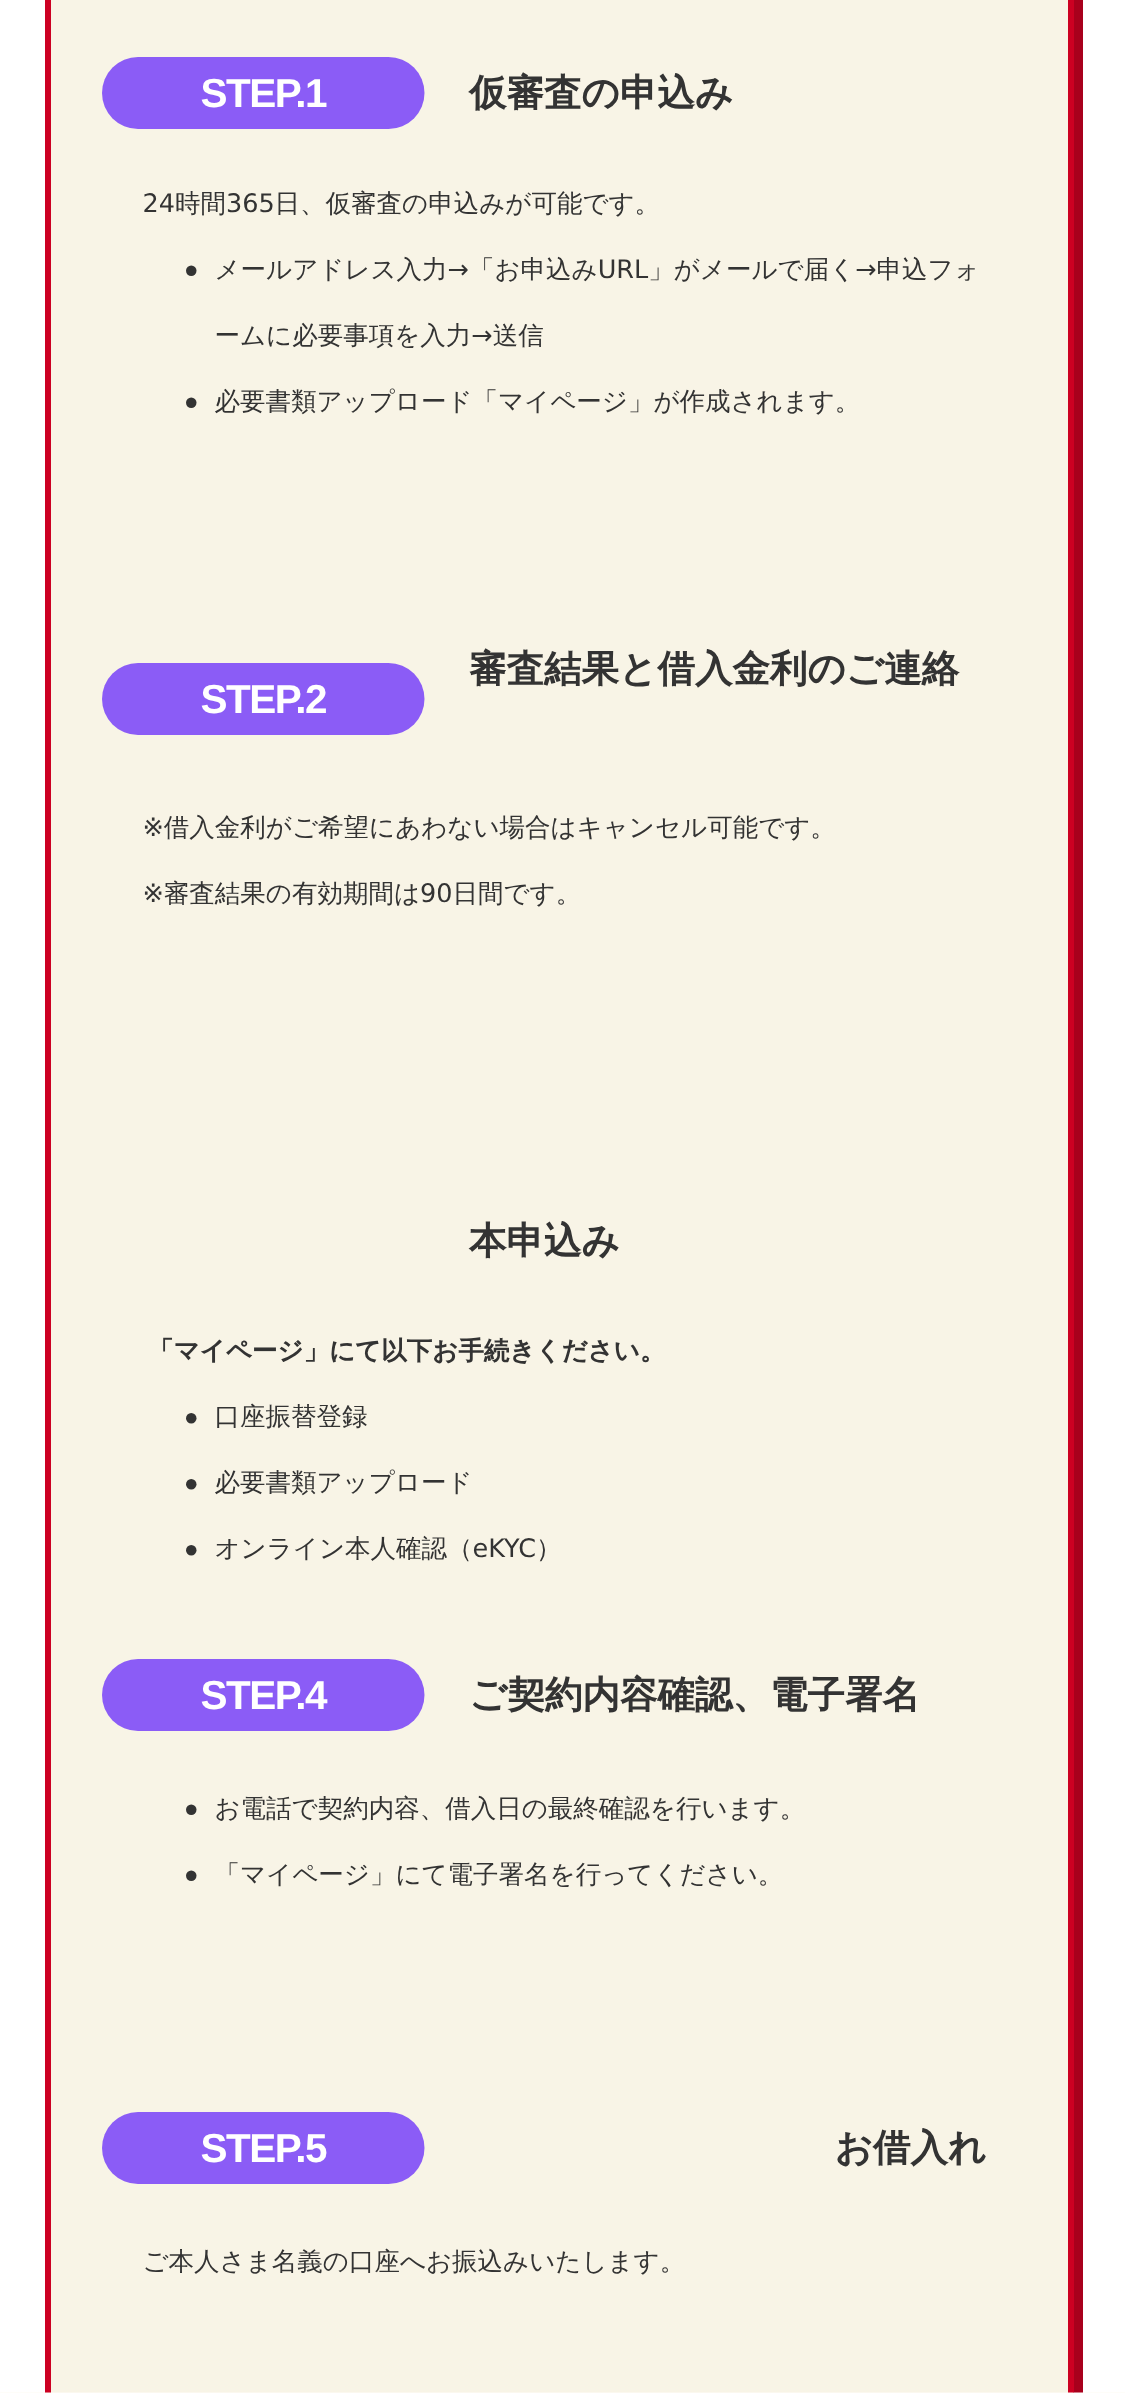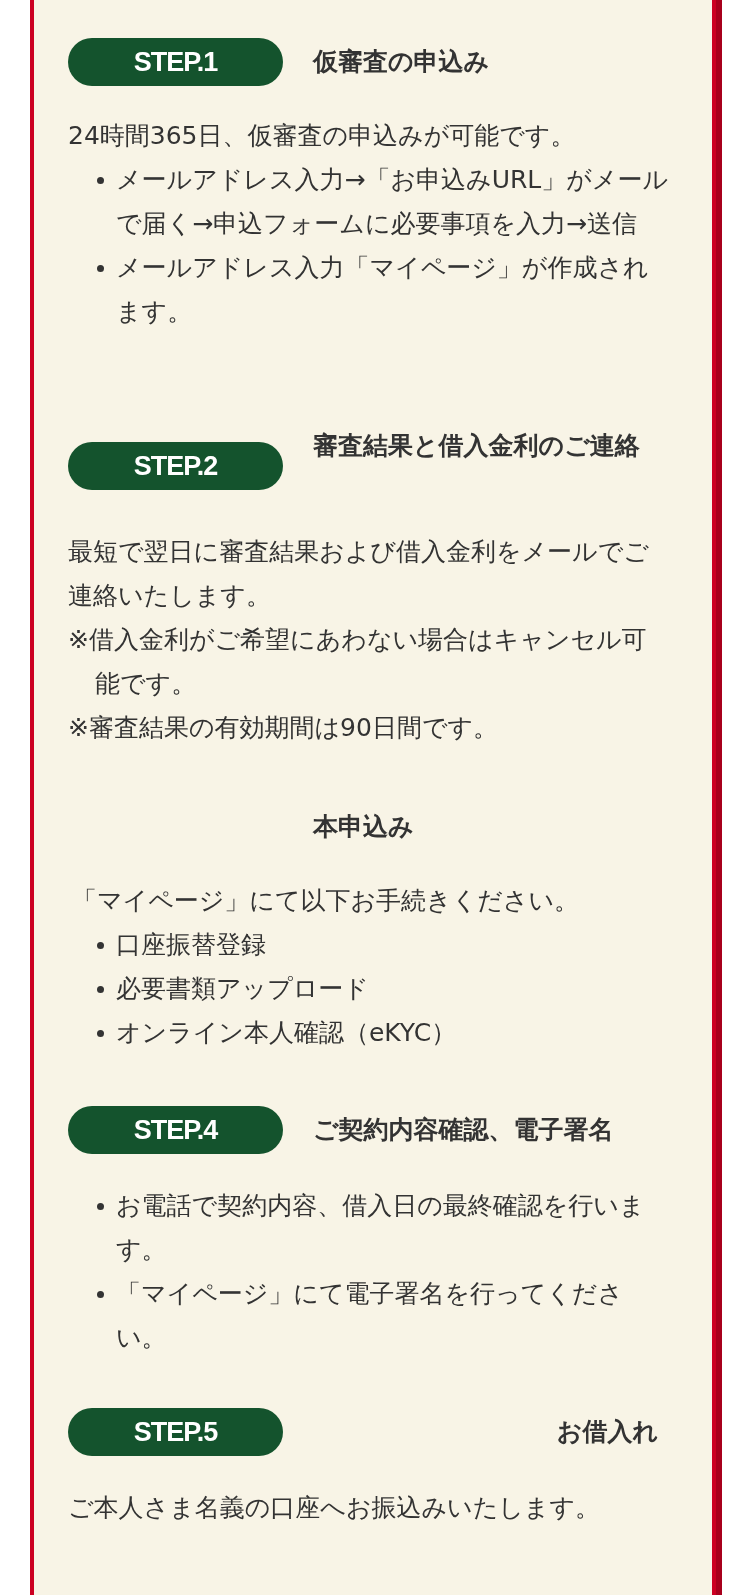--- a/index.html
+++ b/index.html
@@ -10,29 +10,29 @@
     background: #f8f4e6;
     border-left: 4px solid #cc0022;
     border-right: 4px solid #cc0022;
     box-shadow: 6px 0 0 #a8001c;
     box-sizing: border-box;
   }
   .step { position: absolute; left: 68px; width: 600px; }
   .step-head { position: relative; height: 48px; }
   .badge {
     position: absolute; left: 0; width: 215px; height: 48px; border-radius: 24px;
-    background: #14532d; color: #ffffff; font-family: "Liberation Sans", sans-serif;
+    background: #8b5cf6; color: #ffffff; font-family: "Liberation Sans", sans-serif;
     font-weight: bold; font-size: 27px; line-height: 48px; text-align: center;
     letter-spacing: -1px;
   }
   .title {
     position: absolute; left: 245px; width: 345px; font-weight: bold; font-size: 25px;
     line-height: 40px; color: #333333;
   }
-  .body { font-size: 25px; line-height: 44px; color: #333333; }
+  .body { font-size: 17px; line-height: 44px; color: #333333; margin-left: 27px; }
   .para { margin: 0; }
   ul.bullets { list-style: none; margin: 0; padding: 0 0 0 48px; }
   ul.bullets li { position: relative; }
   ul.bullets li::before {
     content: ""; position: absolute; left: -19px; top: 19px; width: 7px; height: 7px;
     border-radius: 50%; background: #333333;
   }
   .note { padding-left: 27px; text-indent: -27px; margin: 0; }
 </style>
 </head>
@@ -42,43 +42,42 @@
 
 <section class="step" style="top:38px;">
   <div class="step-head">
     <div class="badge">STEP.1</div>
     <div class="title" style="top:4px;">仮審査の申込み</div>
   </div>
   <div class="body" style="margin-top:28px;">
     <p class="para">24時間365日、仮審査の申込みが可能です。</p>
     <ul class="bullets">
       <li>メールアドレス入力→「お申込みURL」がメールで届く→申込フォームに必要事項を入力→送信</li>
-      <li>メールアドレス入力「マイページ」が作成されます。</li>
+      <li>必要書類アップロード「マイページ」が作成されます。</li>
     </ul>
   </div>
 </section>
 
 <section class="step" style="top:442px;">
   <div class="step-head">
     <div class="badge">STEP.2</div>
     <div class="title" style="top:-16px;">審査結果と借入金利のご連絡</div>
   </div>
   <div class="body" style="margin-top:40px;">
-    <p class="para">最短で翌日に審査結果および借入金利をメールでご連絡いたします。</p>
     <p class="note">※借入金利がご希望にあわない場合はキャンセル可能です。</p>
     <p class="note">※審査結果の有効期間は90日間です。</p>
   </div>
 </section>
 
 <section class="step" style="top:803px;">
   <div class="step-head">
     <div class="title" style="top:4px;">本申込み</div>
   </div>
   <div class="body" style="margin-top:28px;">
-    <p class="para" style="margin-left:4px;">「マイページ」にて以下お手続きください。</p>
+    <p class="para" style="margin-left:4px;font-weight:bold;">「マイページ」にて以下お手続きください。</p>
     <ul class="bullets">
       <li>口座振替登録</li>
       <li>必要書類アップロード</li>
       <li>オンライン本人確認（eKYC）</li>
     </ul>
   </div>
 </section>
 
 <section class="step" style="top:1106px;">
   <div class="step-head">

